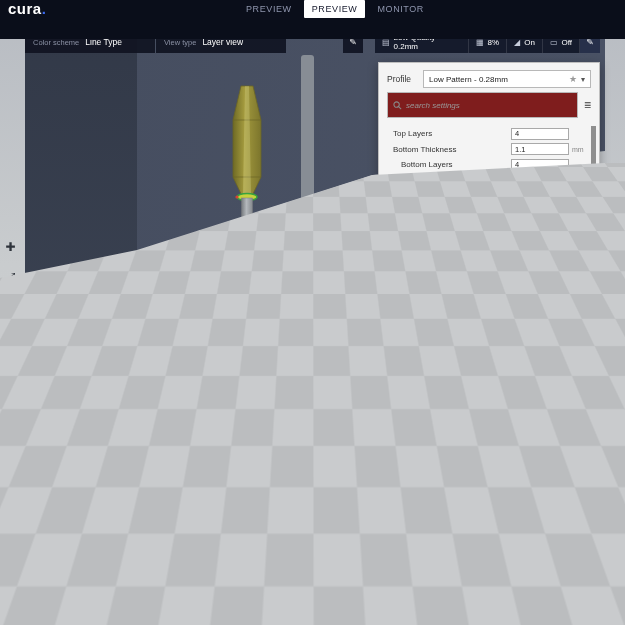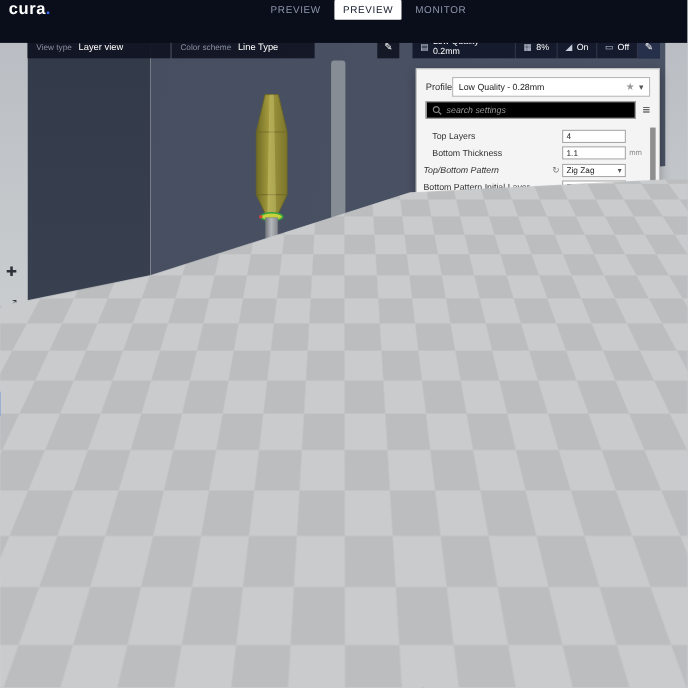--- a/index.html
+++ b/index.html
@@ -35,27 +35,27 @@
   
   .summary{position:absolute;top:31px;right:25px;width:225px;height:22px;background:#151b2c;display:flex;align-items:center;color:#fff;font-size:8px;z-index:20}
   .sum-item{display:flex;align-items:center;gap:4px;padding:0 7px;height:100%;border-right:1px solid rgba(255,255,255,.12)}
   .sum-item:first-child{flex:1}
   .sum-ic{font-size:8px;color:#c6ccda}
   .sum-pencil{width:20px;height:22px;background:#27304a;display:flex;align-items:center;justify-content:center;font-size:9px;margin-left:auto}
   
   .panel{position:absolute;top:62px;left:378px;width:222px;height:458px;background:#f4f4f4;border:1px solid #bfbfbf;box-shadow:0 3px 10px rgba(0,0,0,.3);z-index:25;display:flex;flex-direction:column}
   .p-head{height:22px;background:#fbfbfb;border-bottom:1px solid #ddd;display:flex;align-items:center;padding:0 8px;font-size:9px;font-weight:bold;color:#333;flex:none}
   .p-close{margin-left:auto;color:#555;font-size:11px;cursor:pointer}
-  .p-profile{display:flex;align-items:center;gap:0;padding:7px 8px 4px 8px;font-size:8.5px;color:#333;flex:none}
+  .p-profile{display:flex;align-items:center;gap:12px;padding:7px 8px 4px 8px;font-size:8.5px;color:#333;flex:none}
   .pdrop{flex:1;height:18px;background:#fff;border:1px solid #b8b8b8;display:flex;align-items:center;padding:0 5px;font-size:8px;color:#222;gap:4px}
   .pdrop .v{flex:1;white-space:nowrap;overflow:hidden}
   .pdrop .star{color:#999;font-size:9px}
   .pdrop .ch{color:#555;font-size:8px}
   .p-search{display:flex;align-items:center;padding:0 8px 6px 8px;gap:6px;flex:none}
-  .search{flex:1;height:16px;background:#000000;border:1px solid #b8b8b8;display:flex;align-items:center;gap:4px;padding:0 5px;color:#999;font-size:8px;font-style:italic}
+  .search{flex:1;height:26px;background:#7f1d1d;border:1px solid #b8b8b8;display:flex;align-items:center;gap:4px;padding:0 5px;color:#999;font-size:8px;font-style:italic}
   .menu-ic{color:#333;font-size:12px;line-height:1}
   .p-list{flex:1;overflow:hidden;position:relative;padding:2px 12px 2px 0}
   .set-row{display:flex;align-items:center;height:15.5px;font-size:8px;color:#333}
   .set-lab{flex:1;white-space:nowrap;overflow:hidden}
   .it{font-style:italic}
   .rst{width:11px;color:#777;font-size:8px;text-align:center}
   .slot{width:58px;display:flex;align-items:center;flex:none}
   .ctl{width:58px;height:12px;background:#fff;border:1px solid #a9a9a9;font-size:7.5px;display:flex;align-items:center;padding:0 3px;color:#222}
   .ctl-v{flex:1;white-space:nowrap;overflow:hidden}
   .ctl-ch{color:#555;font-size:7px}
@@ -174,26 +174,26 @@
   <div class="logo"><span>cura</span><span class="dot">.</span></div>
   <div class="tabs">
     <span class="tab">PREVIEW</span>
     <span class="tab active">PREVIEW</span>
     <span class="tab">MONITOR</span>
   </div>
 </header>
 
 <div class="viewbar">
   <div class="vdrop">
+    <span class="lab">Color scheme</span>
+    <span class="val">Line Type</span>
+  </div>
+  <div class="vdrop">
     <span class="lab">View type</span>
     <span class="val">Layer view</span>
-  </div>
-  <div class="vdrop">
-    <span class="lab">Color scheme</span>
-    <span class="val">Line Type</span>
   </div>
 </div>
 <div class="pencil-float">✎</div>
 
 <div class="summary">
   <div class="sum-item">
     <span class="sum-ic">▤</span>
     <span>Low Quality 0.2mm</span>
   </div>
   <div class="sum-item">
@@ -208,21 +208,21 @@
     <span class="sum-ic">▭</span>
     <span>Off</span>
   </div>
   <div class="sum-pencil">✎</div>
 </div>
 
 <aside class="panel">
   <div class="p-profile">
     <span>Profile</span>
     <div class="pdrop">
-      <span class="v">Low Quality - 0.28mm</span>
+      <span class="v">Low Pattern - 0.28mm</span>
       <span class="star">★</span>
       <span class="ch">▾</span>
     </div>
   </div>
   <div class="p-search">
     <div class="search">
       <svg width="9" height="9" viewBox="0 0 10 10">
           <circle cx="4" cy="4" r="3" fill="none" stroke="#888" stroke-width="1.2"></circle>
           <line x1="6.3" y1="6.3" x2="9" y2="9" stroke="#888" stroke-width="1.2"></line>
         </svg>
@@ -248,20 +248,30 @@
         <span class="set-lab" style="padding-left: 14px;">Bottom Thickness</span>
         <span class="rst"></span>
         <span class="slot">
           <span class="ctl">
             <span class="ctl-v">1.1</span>
           </span>
         </span>
         <span class="unit">mm</span>
       </div>
       <div class="set-row">
+        <span class="set-lab" style="padding-left: 22px;">Bottom Layers</span>
+        <span class="rst"></span>
+        <span class="slot">
+          <span class="ctl">
+            <span class="ctl-v">4</span>
+          </span>
+        </span>
+        <span class="unit"></span>
+      </div>
+      <div class="set-row">
         <span class="set-lab it" style="padding-left: 6px;">Top/Bottom Pattern</span>
         <span class="rst">↻</span>
         <span class="slot">
           <span class="ctl">
             <span class="ctl-v">Zig Zag</span>
             <span class="ctl-ch">▾</span>
           </span>
         </span>
         <span class="unit"></span>
       </div>

